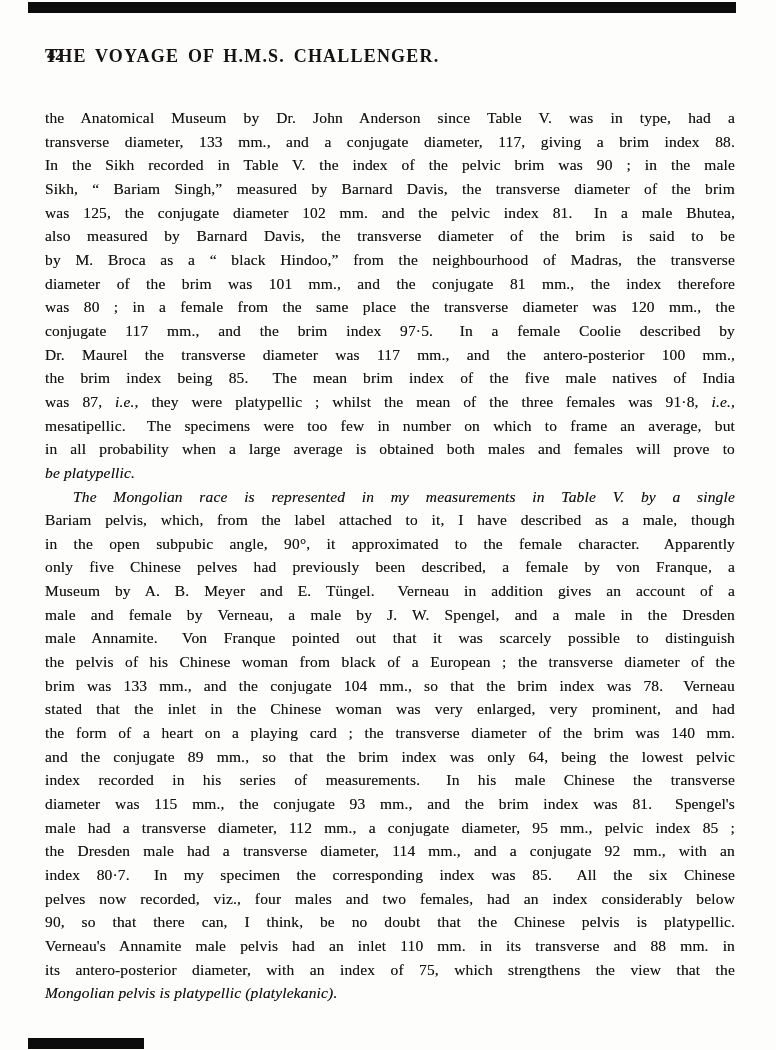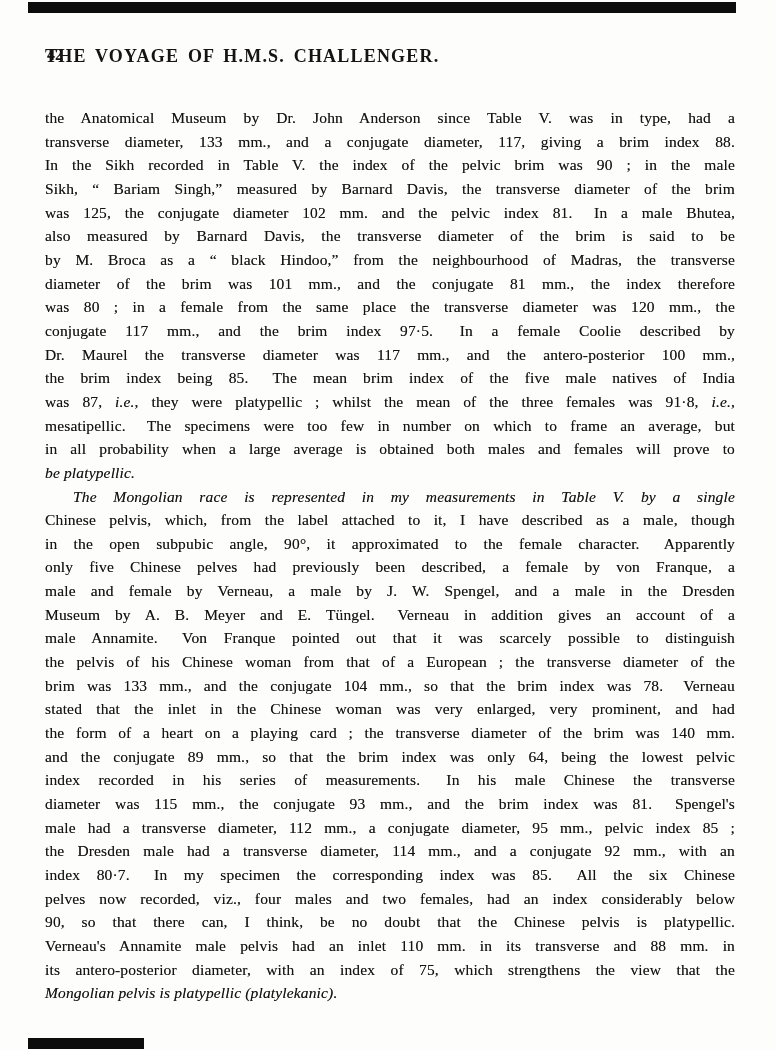--- a/index.html
+++ b/index.html
@@ -84,27 +84,27 @@
       <div class="line">diameter of the brim was 101 mm., and the conjugate 81 mm., the index therefore</div>
       <div class="line">was 80 ; in a female from the same place the transverse diameter was 120 mm., the</div>
       <div class="line">conjugate 117 mm., and the brim index 97·5.  In a female Coolie described by</div>
       <div class="line">Dr. Maurel the transverse diameter was 117 mm., and the antero-posterior 100 mm.,</div>
       <div class="line">the brim index being 85.  The mean brim index of the five male natives of India</div>
       <div class="line">was 87, <i>i.e.</i>, they were platypellic ; whilst the mean of the three females was 91·8, <i>i.e.</i>,</div>
       <div class="line">mesatipellic.  The specimens were too few in number on which to frame an average, but</div>
       <div class="line">in all probability when a large average is obtained both males and females will prove to</div>
       <div class="line last">be platypellic.</div>
       <div class="line indent">The Mongolian race is represented in my measurements in Table V. by a single</div>
-      <div class="line">Chinese pelvis, which, from the label attached to it, I have described as a male, though</div>
+      <div class="line">Bariam pelvis, which, from the label attached to it, I have described as a male, though</div>
       <div class="line">in the open subpubic angle, 90°, it approximated to the female character.  Apparently</div>
       <div class="line">only five Chinese pelves had previously been described, a female by von Franque, a</div>
+      <div class="line">Museum by A. B. Meyer and E. Tüngel.  Verneau in addition gives an account of a</div>
       <div class="line">male and female by Verneau, a male by J. W. Spengel, and a male in the Dresden</div>
-      <div class="line">Museum by A. B. Meyer and E. Tüngel.  Verneau in addition gives an account of a</div>
       <div class="line">male Annamite.  Von Franque pointed out that it was scarcely possible to distinguish</div>
-      <div class="line">the pelvis of his Chinese woman from that of a European ; the transverse diameter of the</div>
+      <div class="line">the pelvis of his Chinese woman from black of a European ; the transverse diameter of the</div>
       <div class="line">brim was 133 mm., and the conjugate 104 mm., so that the brim index was 78.  Verneau</div>
       <div class="line">stated that the inlet in the Chinese woman was very enlarged, very prominent, and had</div>
       <div class="line">the form of a heart on a playing card ; the transverse diameter of the brim was 140 mm.</div>
       <div class="line">and the conjugate 89 mm., so that the brim index was only 64, being the lowest pelvic</div>
       <div class="line">index recorded in his series of measurements.  In his male Chinese the transverse</div>
       <div class="line">diameter was 115 mm., the conjugate 93 mm., and the brim index was 81.  Spengel's</div>
       <div class="line">male had a transverse diameter, 112 mm., a conjugate diameter, 95 mm., pelvic index 85 ;</div>
       <div class="line">the Dresden male had a transverse diameter, 114 mm., and a conjugate 92 mm., with an</div>
       <div class="line">index 80·7.  In my specimen the corresponding index was 85.  All the six Chinese</div>
       <div class="line">pelves now recorded, viz., four males and two females, had an index considerably below</div>

